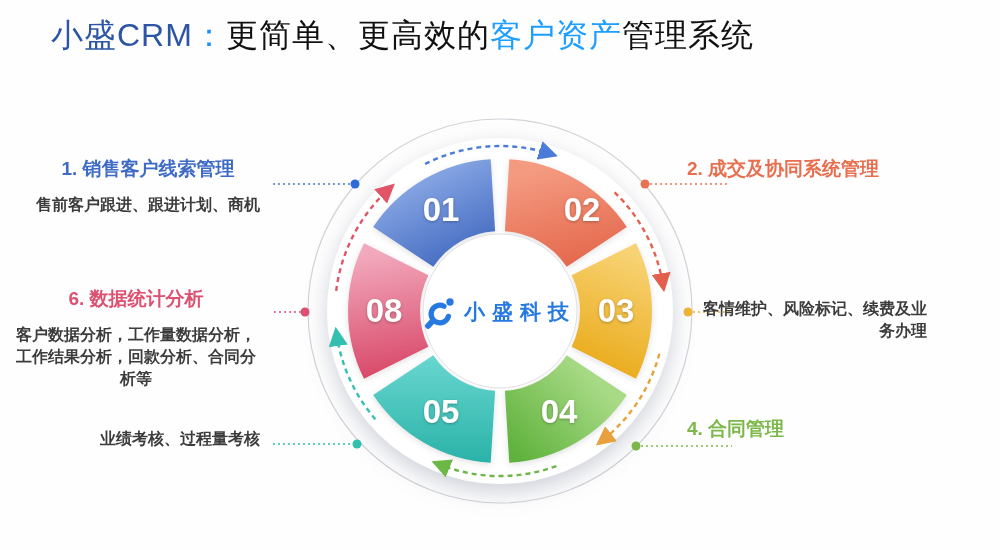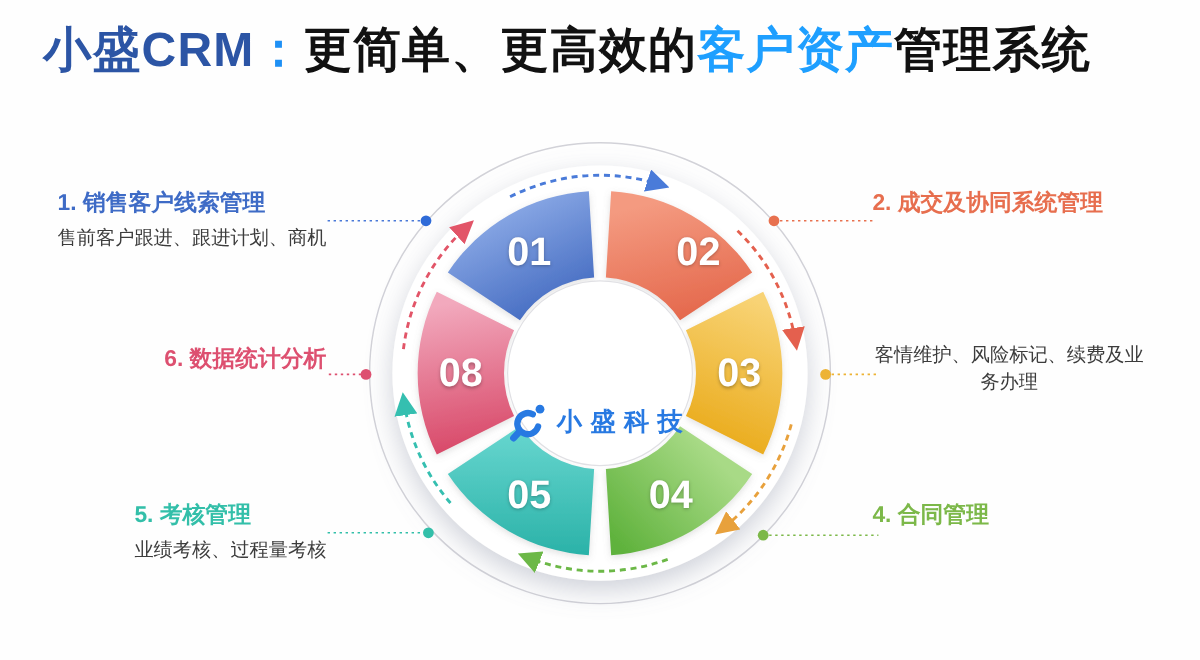--- a/index.html
+++ b/index.html
@@ -2,45 +2,45 @@
 <html><head>
 <meta charset="utf-8">
 <style>
   html,body{margin:0;padding:0;background:#fff;}
   .stage{
     position:relative;width:1000px;height:550px;background:#fefefe;overflow:hidden;
     font-family:"Liberation Sans","DejaVu Sans",sans-serif;
   }
   
   .main-title{
-    position:absolute;left:36px;top:14px;font-size:40px;font-weight:bold;
+    position:absolute;left:51px;top:14px;font-size:32px;font-weight:normal;
     letter-spacing:1px;white-space:nowrap;color:#111;
   }
   .t-brand{color:#2c55a5;}
   .t-colon{color:#1e90f5;}
   .t-hi{color:#1e9fff;}
   
   .diagram-svg{position:absolute;left:0;top:0;}
   
   .seg-num{
     position:absolute;transform:translate(-50%,-50%);color:#fff;font-size:33px;
     font-weight:bold;text-shadow:0 1px 3px rgba(0,0,0,.28);pointer-events:none;
   }
   
   .center-logo{
     position:absolute;left:500px;top:312px;transform:translate(-50%,-50%);
-    display:flex;align-items:center;gap:8px;white-space:nowrap;margin-top:39px;
+    display:flex;align-items:center;gap:8px;white-space:nowrap;
   }
   .logo-text{color:#2779e2;font-size:21px;font-weight:bold;letter-spacing:7px;}
   
   .sec{position:absolute;}
-  .sec.left{right:728px;text-align:left;}
-  .sec.right{left:727px;text-align:center;}
+  .sec.left{right:728px;text-align:center;}
+  .sec.right{left:687px;text-align:right;}
   .sec-title{font-size:19px;font-weight:bold;white-space:nowrap;margin:0 0 6px 0;}
-  .sec-desc{font-size:16px;color:#3c3c3c;line-height:22px;margin:0;}
+  .sec-desc{font-size:16px;color:#3c3c3c;line-height:22px;margin:12px;font-weight:bold;}
   .c1{color:#3e6bc6;} .c2{color:#e76e4e;} .c3{color:#edb335;}
   .c4{color:#7cb849;} .c5{color:#33bfa9;} .c6{color:#dd5070;}
   .w248{width:248px;} .w228{width:228px;}
 </style>
 </head>
 <body>
 
 <div class="stage">
 
   <div class="main-title">
@@ -158,24 +158,24 @@
     <span class="logo-text">小盛科技</span>
   </div>
 
   <div class="sec left" style="top:156px;">
     <div class="sec-title c1">1. 销售客户线索管理</div>
     <div class="sec-desc">售前客户跟进、跟进计划、商机</div>
   </div>
 
   <div class="sec left" style="top:286px;">
     <div class="sec-title c6">6. 数据统计分析</div>
+    <div class="sec-desc w248">客户数据分析，工作量数据分析，工作结果分析，回款分析、合同分析等</div>
   </div>
 
   <div class="sec left" style="top:416px;">
-    <div class="sec-title c5">5. 考核管理</div>
     <div class="sec-desc">业绩考核、过程量考核</div>
   </div>
 
   <div class="sec right" style="top:156px;">
     <div class="sec-title c2">2. 成交及协同系统管理</div>
   </div>
 
   <div class="sec right" style="top:286px;">
     <div class="sec-desc w228">客情维护、风险标记、续费及业务办理</div>
   </div>

